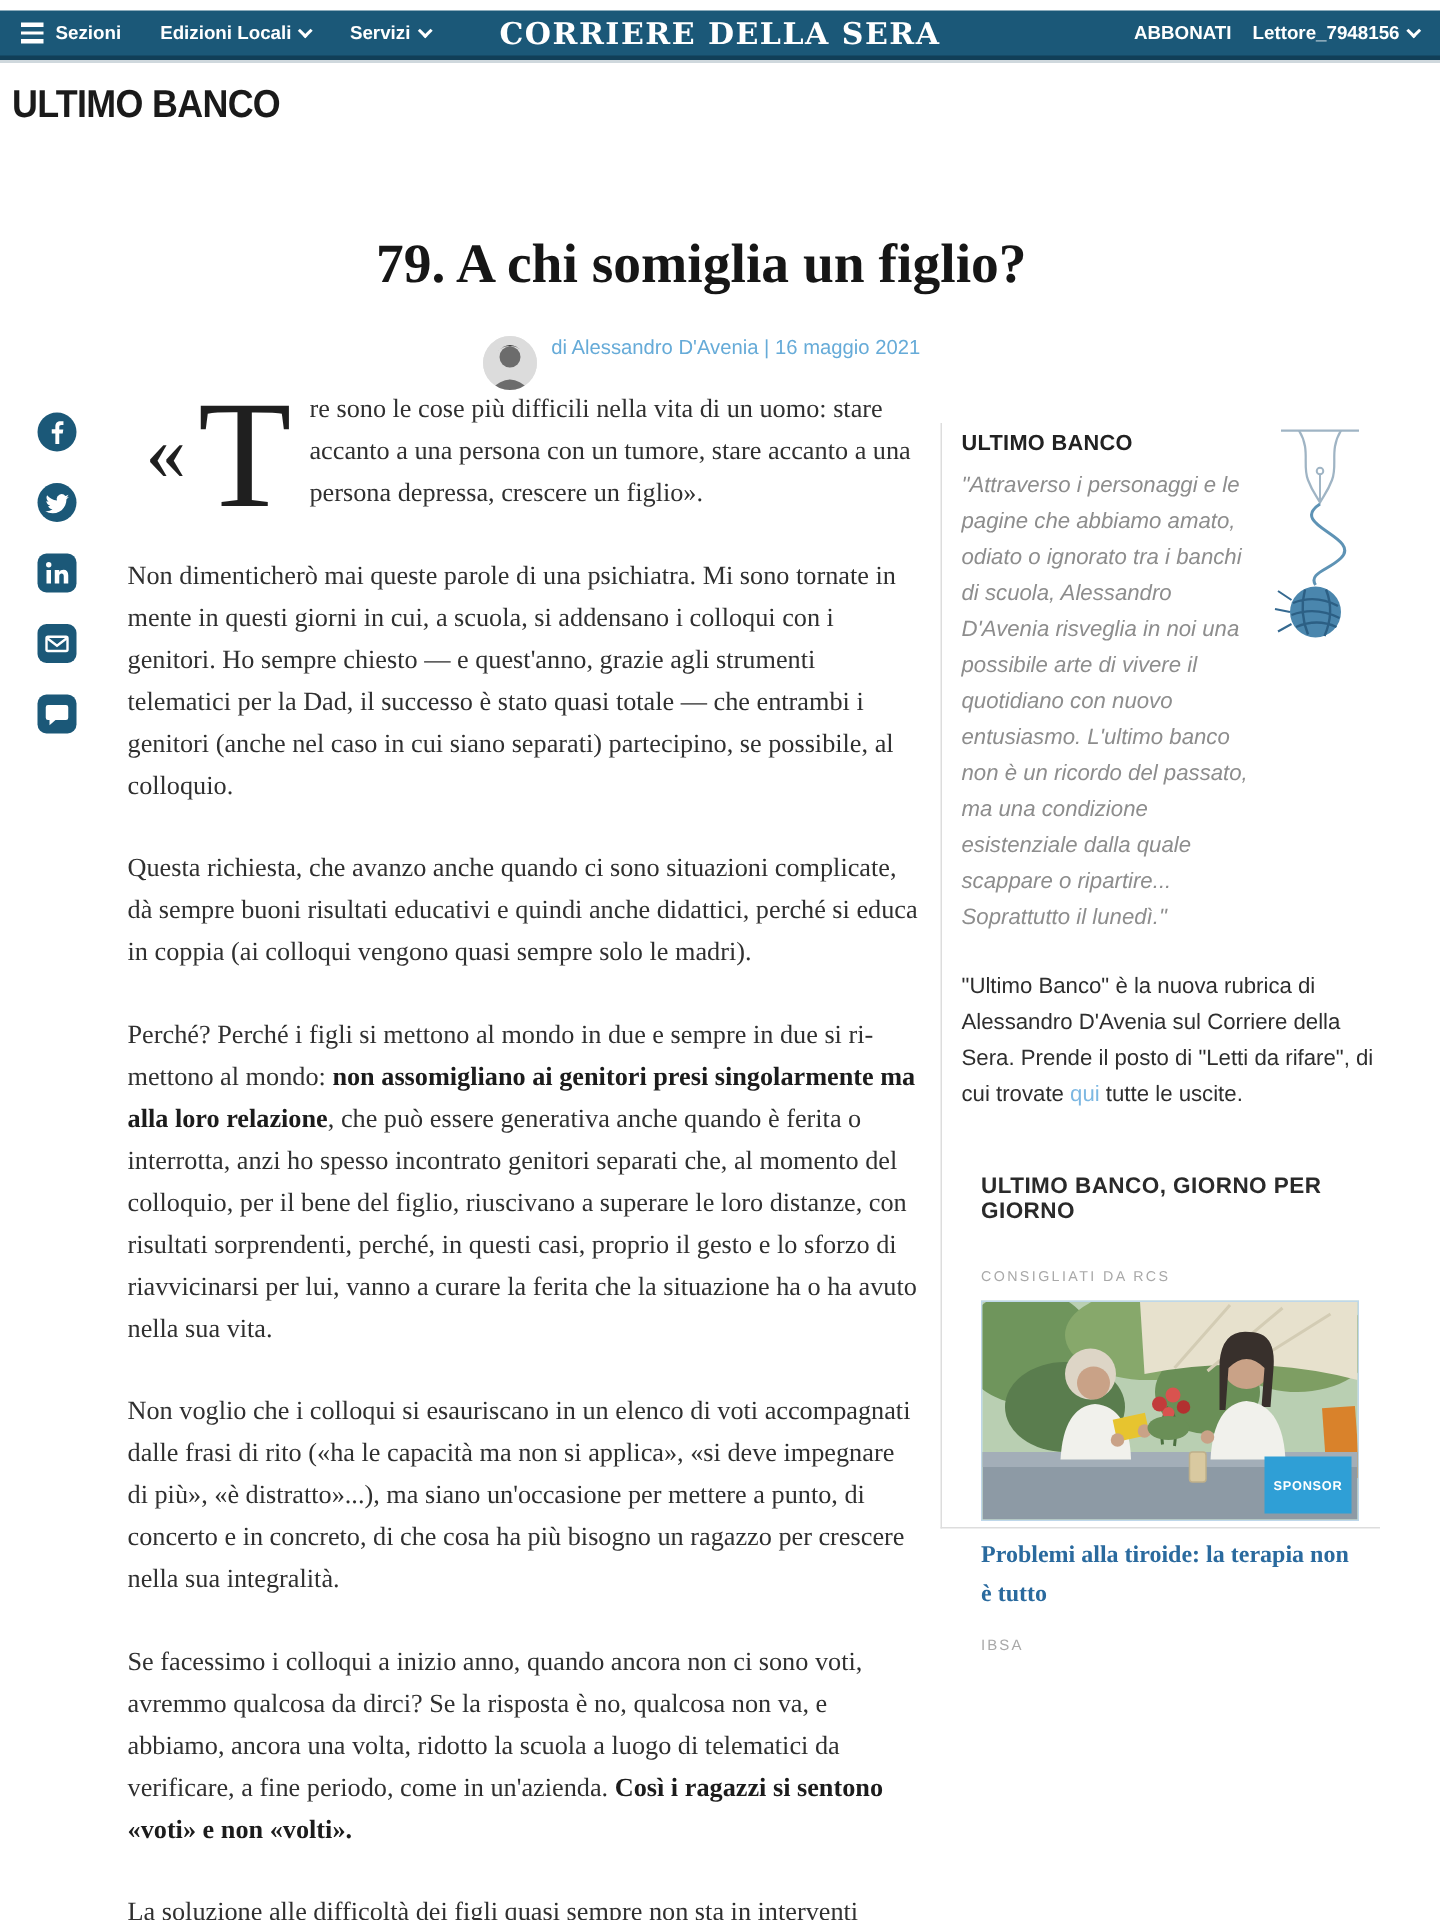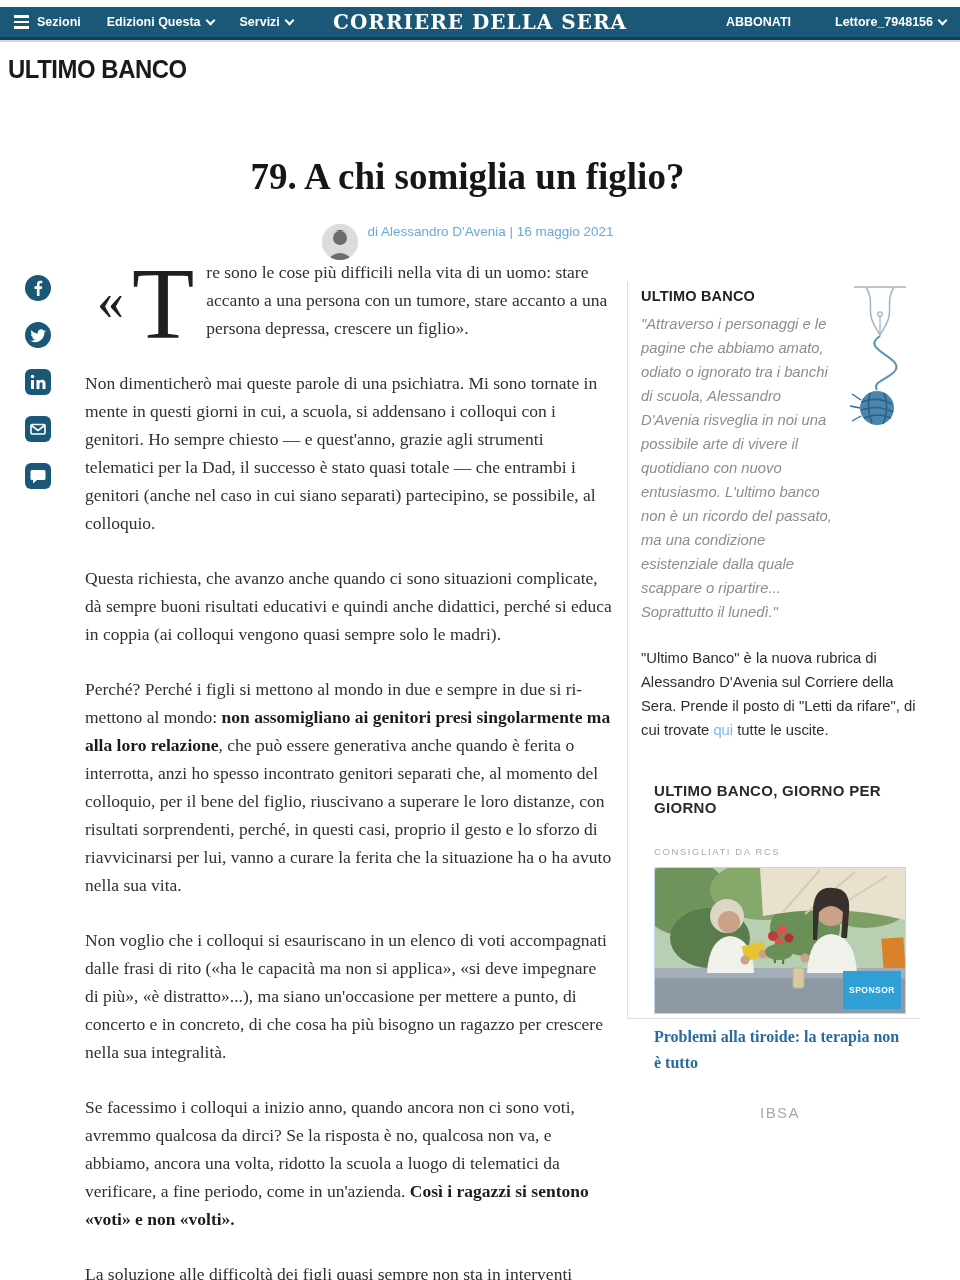--- a/index.html
+++ b/index.html
@@ -7,21 +7,21 @@
               font-family:"Liberation Sans", sans-serif; }
   .page { position:relative; width:960px; height:1280px; background:#fff; }
 
   
   .topbar { position:absolute; left:0; top:7px; width:960px; height:33px;
             background:#1b5878; border-bottom:3px solid #113f58;
             display:flex; align-items:center; padding:0 14px; color:#fff; }
   .topbar::after { content:""; position:absolute; left:0; bottom:-5px; width:100%;
             height:2px; background:#cfd8dd; }
   .nav-left, .nav-right { display:flex; align-items:center; gap:26px; }
-  .nav-right { margin-left:auto; gap:44px; }
+  .nav-right { margin-left:auto; gap:14px; }
   .nav-item { display:flex; align-items:center; gap:6px; font-size:12.5px;
               font-weight:bold; cursor:pointer; white-space:nowrap; }
   .hamburger { display:inline-flex; flex-direction:column; gap:3px; margin-right:2px; }
   .hamburger i { display:block; width:15px; height:2.5px; background:#fff; }
   .chev { width:7px; height:7px; border-left:2px solid #fff; border-bottom:2px solid #fff;
           transform:rotate(-45deg); margin-top:-4px; }
   .logo { position:absolute; left:0; right:0; text-align:center;
           font-family:"DejaVu Serif", serif; font-weight:bold; font-size:20px;
           letter-spacing:1px; color:#fff; pointer-events:none; }
 
@@ -68,39 +68,39 @@
         letter-spacing:1.6px; }
   .ad-card { margin:10px 0 0 13px; width:252px; cursor:pointer; }
   .ad-image { position:relative; width:252px; height:147px; border:1px solid #bed7ea;
         background:#cfe0cc; }
   .ad-image svg { display:block; }
   .sponsor-badge { position:absolute; right:4px; bottom:4px; background:#2f9fd6;
         color:#fff; font-size:8.5px; font-weight:bold; letter-spacing:.5px;
         padding:14px 6px; }
   .ad-headline { margin-top:10px; font-family:"Liberation Serif", serif; font-weight:bold;
         font-size:16px; line-height:26px; color:#2a6a9e; }
-  .ad-source { margin-top:28px; font-size:15px; color:#a9a9a9; letter-spacing:1.4px;text-align:center; }
+  .ad-source { margin-top:16px; font-size:10px; color:#a9a9a9; letter-spacing:1.4px; }
 </style>
 </head>
 <body>
 
 <div class="page">
 
   <div class="topbar">
     <div class="nav-left">
       <div class="nav-item">
         <span class="hamburger">
             <i></i>
             <i></i>
             <i></i>
           </span>
         <span>Sezioni</span>
       </div>
       <div class="nav-item">
-        <span>Edizioni Questa</span>
+        <span>Edizioni Locali</span>
         <span class="chev"></span>
       </div>
       <div class="nav-item">
         <span>Servizi</span>
         <span class="chev"></span>
       </div>
     </div>
     <div class="logo">CORRIERE DELLA SERA</div>
     <div class="nav-right">
       <div class="nav-item">ABBONATI</div>

